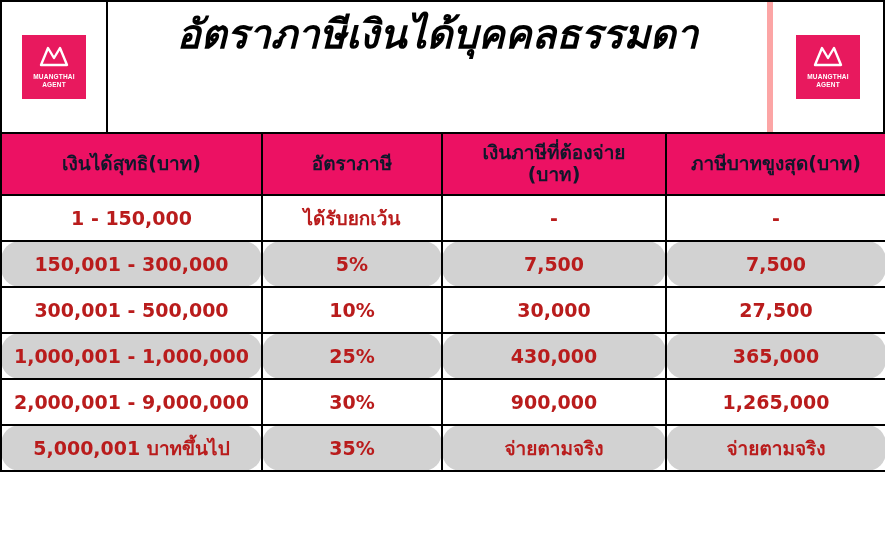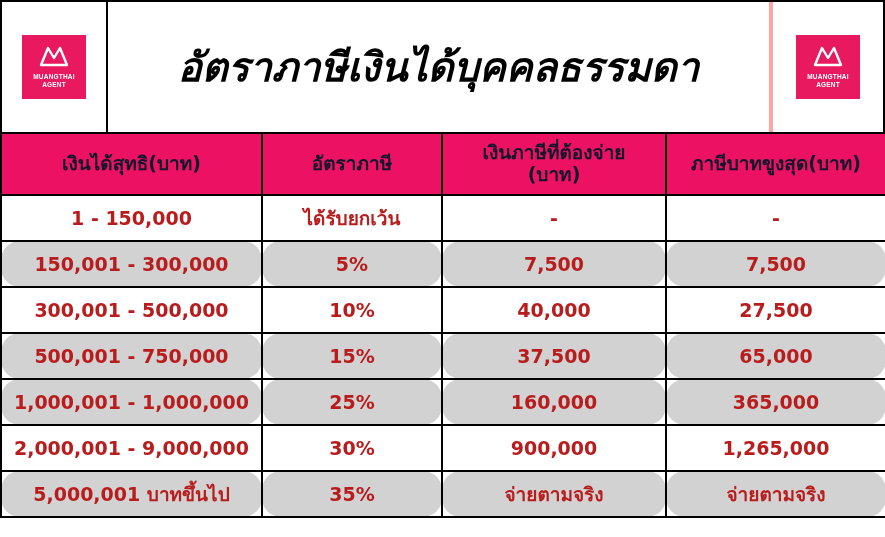--- a/index.html
+++ b/index.html
@@ -58,24 +58,23 @@
   .logo-box .logo-text {
     font-size: 6.5px;
     font-weight: bold;
     letter-spacing: 0.2px;
     line-height: 1.25;
     text-align: center;
   }
   .title-cell {
     flex: 1 1 auto;
     display: flex;
-    align-items: center;
     justify-content: center;
     border-left: 2px solid #000000;
-    border-right: 4px solid #fca5a5;
+    border-right: 6px solid #fca5a5;
   }
   .title {
     font-family: "DejaVu Sans", sans-serif;
     font-size: 40px;
     font-weight: bold;
     font-style: italic;
     color: #000000;
     white-space: nowrap;
     letter-spacing: 0px;
   }
@@ -181,33 +180,27 @@
       </tr>
       <tr class="band-dark">
         <td>150,001 - 300,000</td>
         <td>5%</td>
         <td>7,500</td>
         <td>7,500</td>
       </tr>
       <tr class="band-light">
         <td>300,001 - 500,000</td>
         <td>10%</td>
-        <td>40,000</td>
+        <td>30,000</td>
         <td>27,500</td>
-      </tr>
-      <tr class="band-dark">
-        <td>500,001 - 750,000</td>
-        <td>15%</td>
-        <td>37,500</td>
-        <td>65,000</td>
       </tr>
       <tr class="band-dark">
         <td>1,000,001 - 1,000,000</td>
         <td>25%</td>
-        <td>160,000</td>
+        <td>430,000</td>
         <td>365,000</td>
       </tr>
       <tr class="band-light">
         <td>2,000,001 - 9,000,000</td>
         <td>30%</td>
         <td>900,000</td>
         <td>1,265,000</td>
       </tr>
       <tr class="band-dark">
         <td>5,000,001 บาทขึ้นไป</td>

